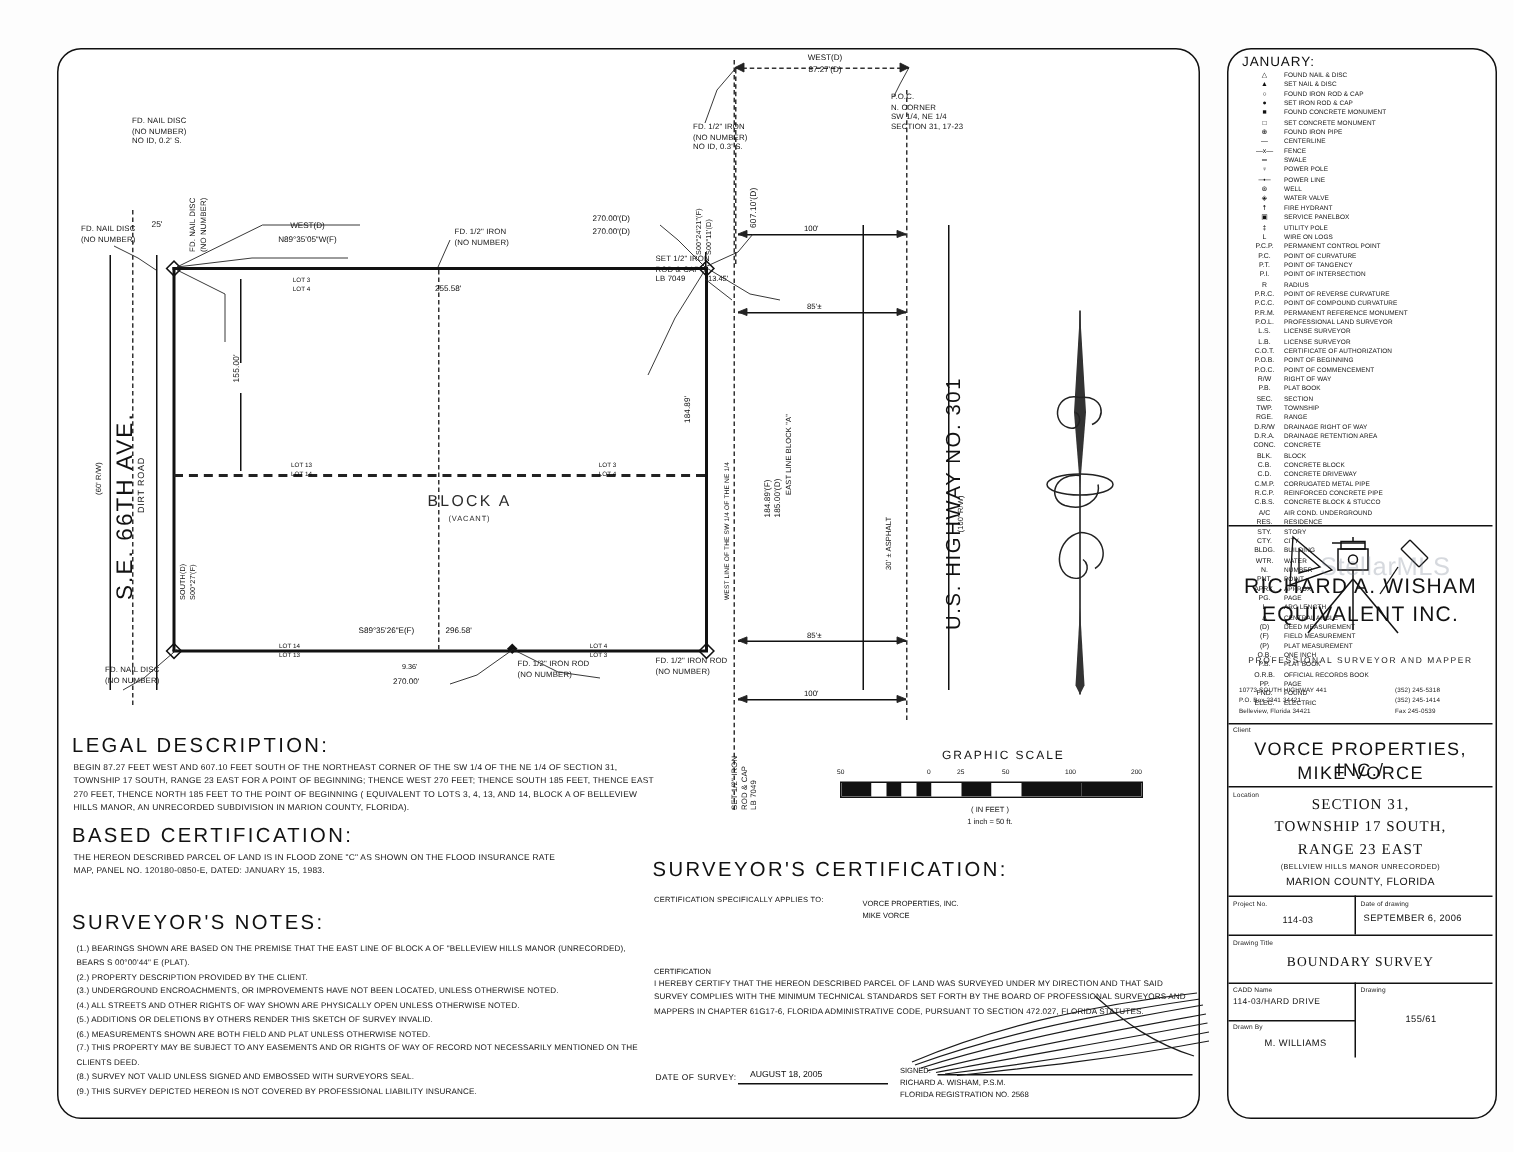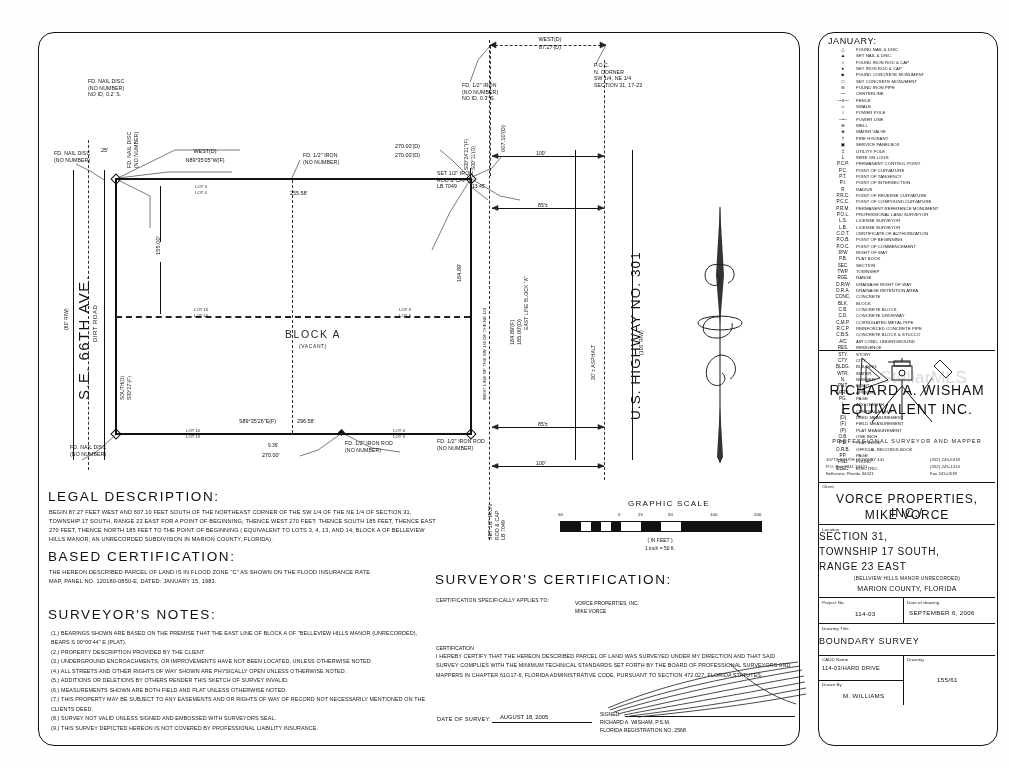--- a/index.html
+++ b/index.html
@@ -37,21 +37,21 @@
   #legend-title{position:absolute;left:828px;top:36px;font-size:9px;letter-spacing:.6px;}
   .lg-row{display:flex;align-items:flex-start;height:6.35px;}
   .lg-sym{width:26px;flex:0 0 26px;text-align:center;font-size:4.6px;line-height:6.3px;color:#111;}
   .lg-txt{flex:1;font-size:4.3px;line-height:6.3px;letter-spacing:.05px;color:#141414;}
   #legend-list{position:absolute;left:830px;top:47px;width:164px;}
 
   
   .tb-div{position:absolute;background:#111;height:1px;left:819px;width:176px;}
   .tb-label{position:absolute;font-size:4.4px;letter-spacing:.1px;color:#222;}
   .tb-big{position:absolute;font-size:12px;letter-spacing:.9px;color:#111;text-align:center;}
-  .tb-med{position:absolute;font-size:10px;letter-spacing:.7px;color:#111;text-align:left;}
+  .tb-med{position:absolute;font-size:10px;letter-spacing:.7px;color:#111;text-align:center;font-family:Liberation Serif, serif;}
   .tb-sm{position:absolute;font-size:6px;letter-spacing:.3px;color:#111;text-align:center;}
   .tb-val{position:absolute;font-size:6.2px;letter-spacing:.3px;color:#111;}
 
   
   #logo-name1{position:absolute;left:819px;top:382px;width:176px;text-align:center;
               font-size:14px;letter-spacing:.8px;color:#111;}
   #logo-name2{position:absolute;left:819px;top:401px;width:176px;text-align:center;
               font-size:14px;letter-spacing:.8px;color:#111;}
   #logo-sub{position:absolute;left:819px;top:438px;width:176px;text-align:center;
             font-size:5.6px;letter-spacing:1.1px;color:#222;}

